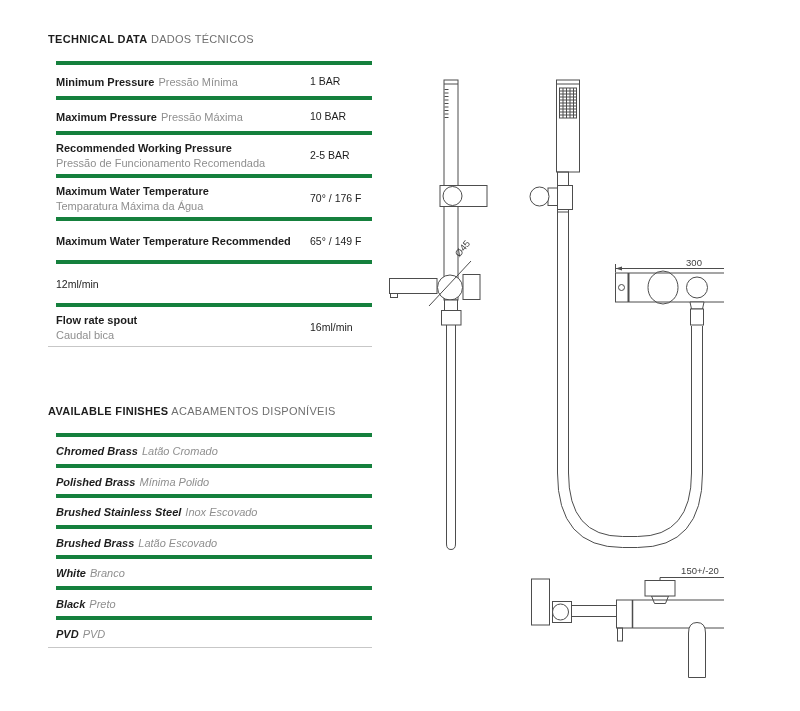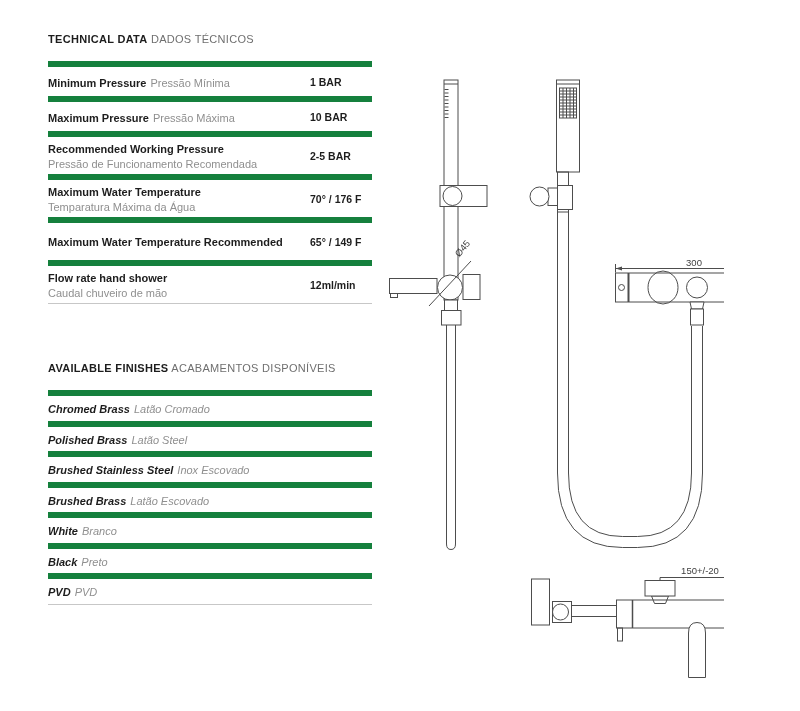--- a/index.html
+++ b/index.html
@@ -5,24 +5,24 @@
   html,body{margin:0;padding:0;background:#ffffff;}
   .page{
     position:relative;width:724px;height:711px;background:#fff;overflow:hidden;
     font-family:"Liberation Sans", sans-serif;color:#1d1d1d;
   }
   .tables{position:absolute;left:48px;top:31px;width:324px;}
   .section-header{font-size:11px;line-height:16px;margin:0 0 14px 0;letter-spacing:.3px;}
   .section-header b{font-weight:bold;color:#1d1d1d;}
   .section-header .hdr-pt{color:#6f6f6f;font-weight:normal;}
   .gap{height:56px;}
-  .row{display:flex;align-items:center;border-top:6px solid #15803d;box-sizing:border-box;}
+  .row{display:flex;align-items:center;border-top:4px solid #15803d;box-sizing:border-box;margin-left:8px;}
   .sec{border-bottom:1px solid #c7c7c7;}
   .row .lbl{flex:1;min-width:0;}
-  .row .val{flex:0 0 62px;font-weight:bold;font-size:10.5px;color:#1d1d1d;white-space:nowrap;}
+  .row .val{flex:0 0 62px;font-weight:normal;font-size:10.5px;color:#1d1d1d;white-space:nowrap;}
   .row b{font-size:11px;color:#1d1d1d;}
   .pt{font-size:11px;color:#8f8f8f;}
   .row.single{height:35px;}
   .row.double{height:43px;}
   .row.fin{height:30.5px;font-style:italic;}
   .stack .l1,.stack .l2{line-height:13px;}
   .inline b{margin-right:4px;}
   .drawings{position:absolute;left:0;top:0;width:800px;height:711px;}
   svg text{font-family:"Liberation Sans", sans-serif;}
 </style>
@@ -61,41 +61,44 @@
         </div>
         <div class="val">70° / 176 F</div>
       </div>
       <div class="row double">
         <div class="lbl stack">
           <div class="l1"><b>Maximum Water Temperature Recommended</b></div>
         </div>
         <div class="val">65° / 149 F</div>
       </div>
       <div class="row double">
-        <div class="lbl stack">
-          <div class="l1"><b>Flow rate hand shower</b></div>
-          <div class="l2"><span class="pt">Caudal chuveiro de mão</span></div>
-        </div>
         <div class="val">12ml/min</div>
+      </div>
+      <div class="row double">
+        <div class="lbl stack">
+          <div class="l1"><b>Flow rate spout</b></div>
+          <div class="l2"><span class="pt">Caudal bica</span></div>
+        </div>
+        <div class="val">16ml/min</div>
       </div>
     </div>
 
     <div class="gap"></div>
 
     <div class="section-header">
       <b>AVAILABLE FINISHES</b>
       <span class="hdr-pt">ACABAMENTOS DISPONÍVEIS</span>
     </div>
 
     <div class="sec">
       <div class="row fin">
         <div class="lbl inline"><b>Chromed Brass</b><span class="pt">Latão Cromado</span></div>
       </div>
       <div class="row fin">
-        <div class="lbl inline"><b>Polished Brass</b><span class="pt">Latão Steel</span></div>
+        <div class="lbl inline"><b>Polished Brass</b><span class="pt">Mínima Polido</span></div>
       </div>
       <div class="row fin">
         <div class="lbl inline"><b>Brushed Stainless Steel</b><span class="pt">Inox Escovado</span></div>
       </div>
       <div class="row fin">
         <div class="lbl inline"><b>Brushed Brass</b><span class="pt">Latão Escovado</span></div>
       </div>
       <div class="row fin">
         <div class="lbl inline"><b>White</b><span class="pt">Branco</span></div>
       </div>

